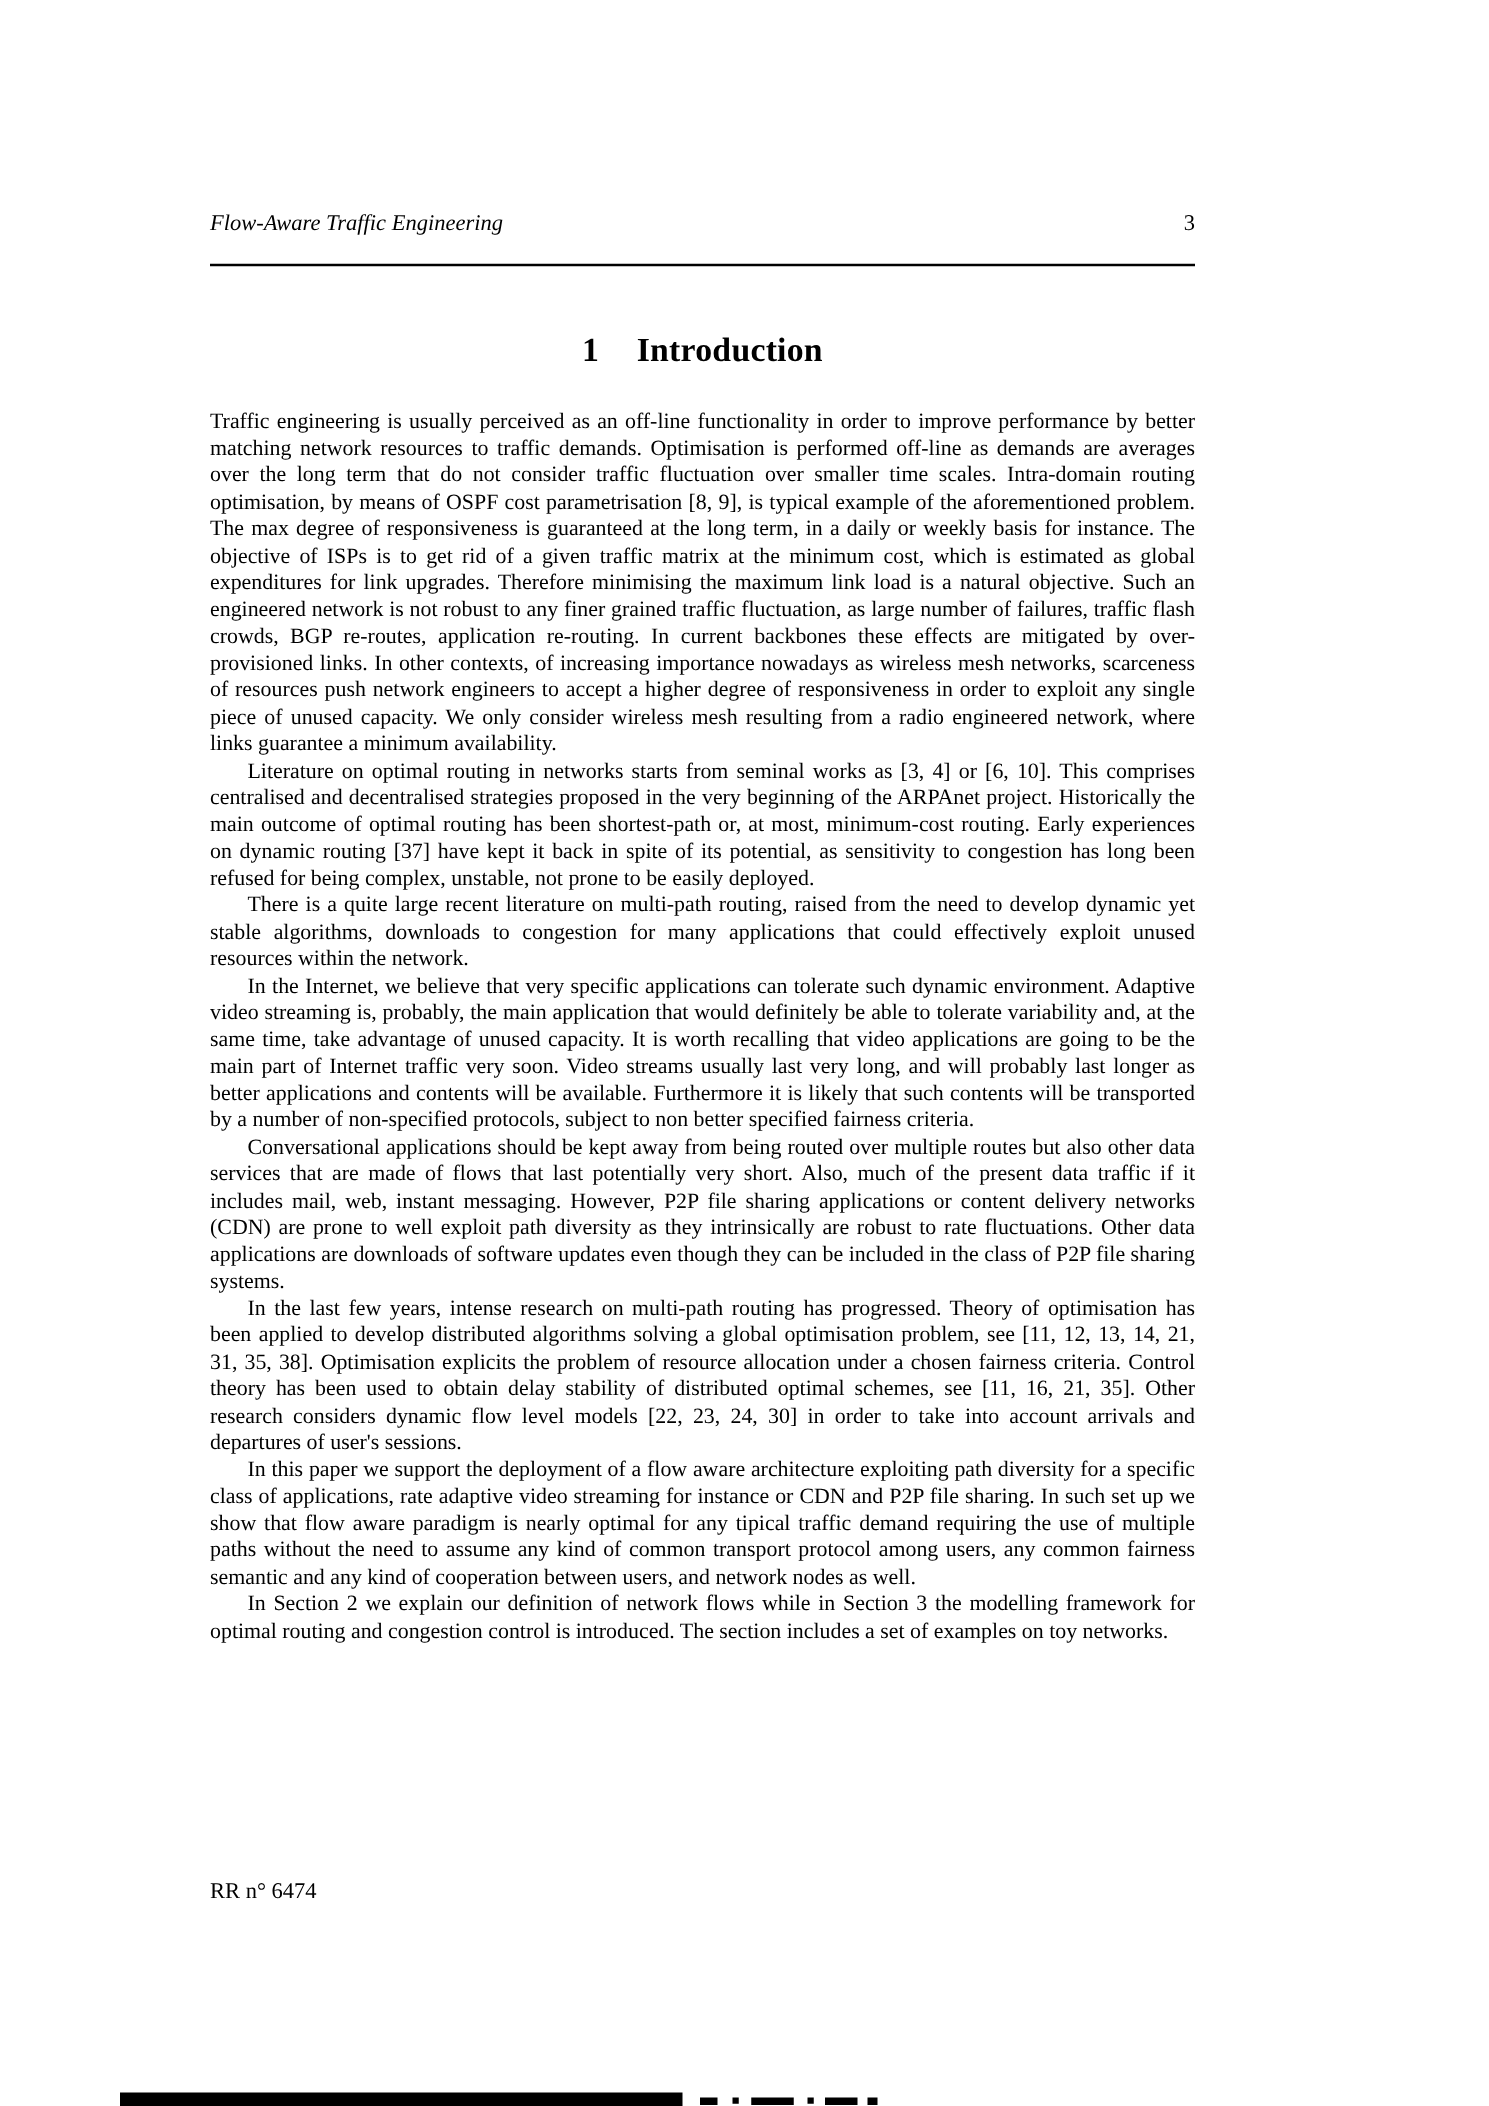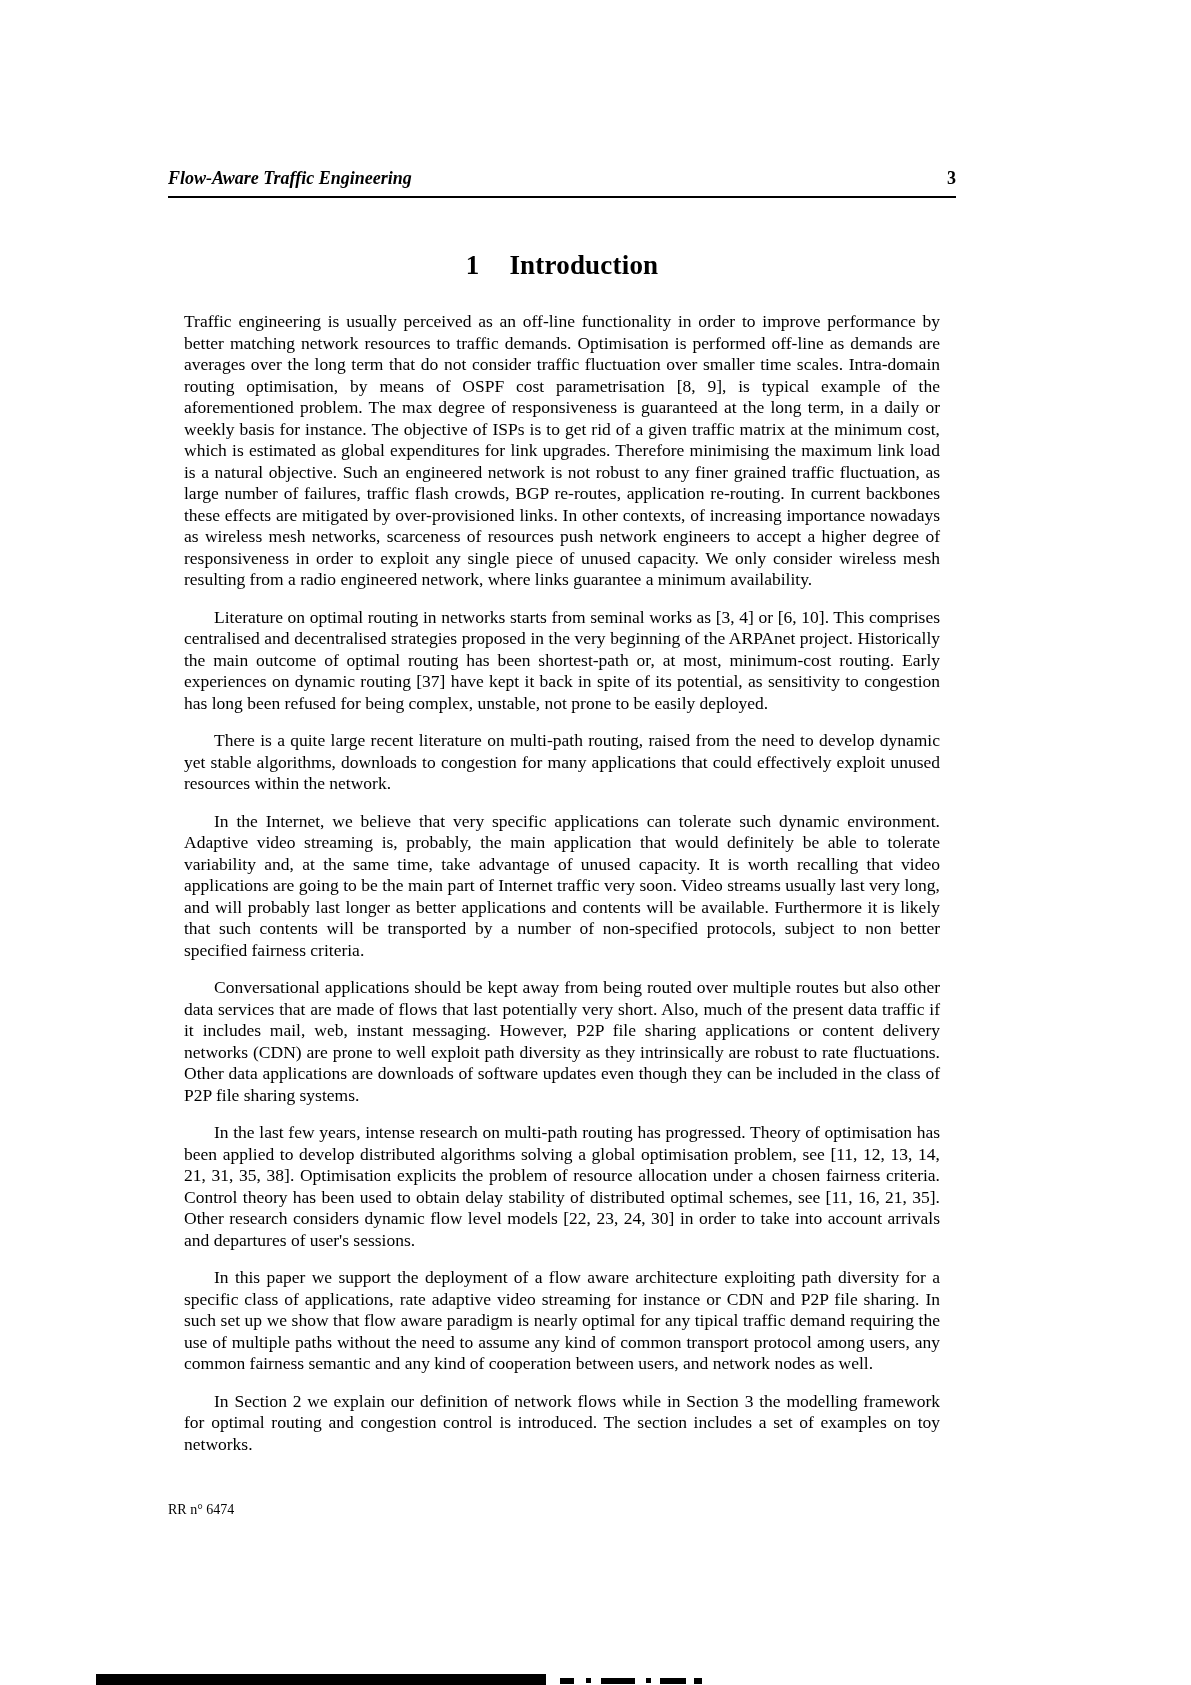--- a/index.html
+++ b/index.html
@@ -20,55 +20,54 @@
     position: absolute;
     left: 168px;
     top: 168px;
     width: 788px;
   }
   .running-header {
     display: flex;
     justify-content: space-between;
     align-items: baseline;
     font-size: 18px;
-    padding-bottom: 7px;
+    padding-bottom: 22px;
     border-bottom: 2px solid #000000;
-    font-weight: bold;
   }
   .running-title {
     font-style: italic;
   }
   .page-number {
     font-style: normal;
   }
   .section-heading {
     margin: 52px 0 30px 0;
     font-size: 27px;
     font-weight: bold;
     letter-spacing: 0.2px;
     text-align: center;
   }
   .section-number {
     display: inline-block;
     margin-right: 30px;
   }
   .body-text p {
-    margin: 16px;
+    margin: 0;
     font-size: 17.5px;
     line-height: 21.5px;
     text-align: justify;
   }
   .body-text p.indent {
     text-indent: 30px;
   }
   .footer {
     position: absolute;
     left: 168px;
     top: 1502px;
-    font-size: 14px;
+    font-size: 18px;
     font-family: Liberation Serif, serif;
   }
   .artifact-bar {
     position: absolute;
     left: 96px;
     bottom: 0;
     width: 450px;
     height: 11px;
     background: #000000;
   }

